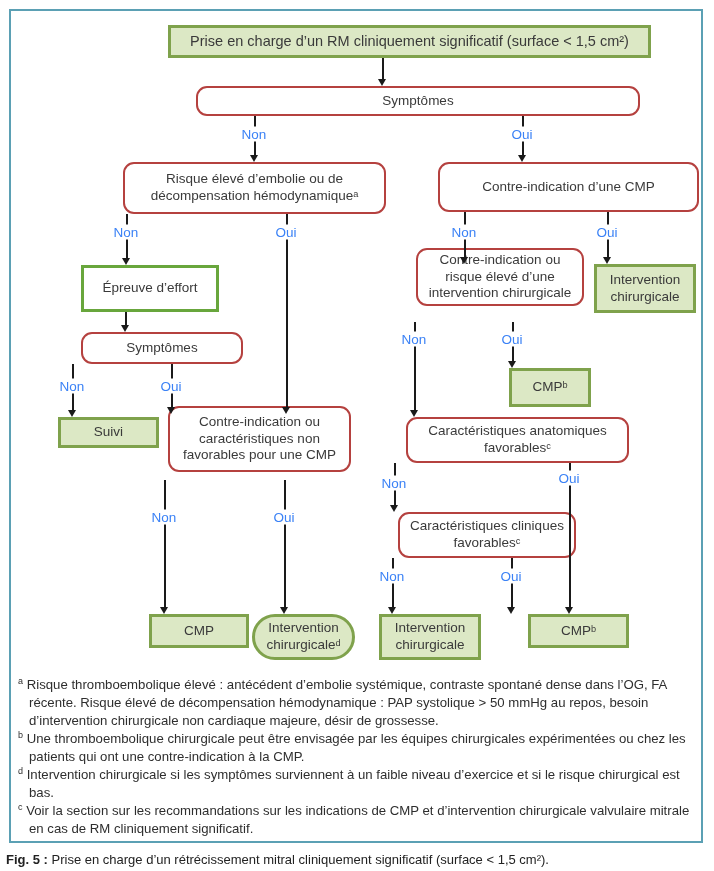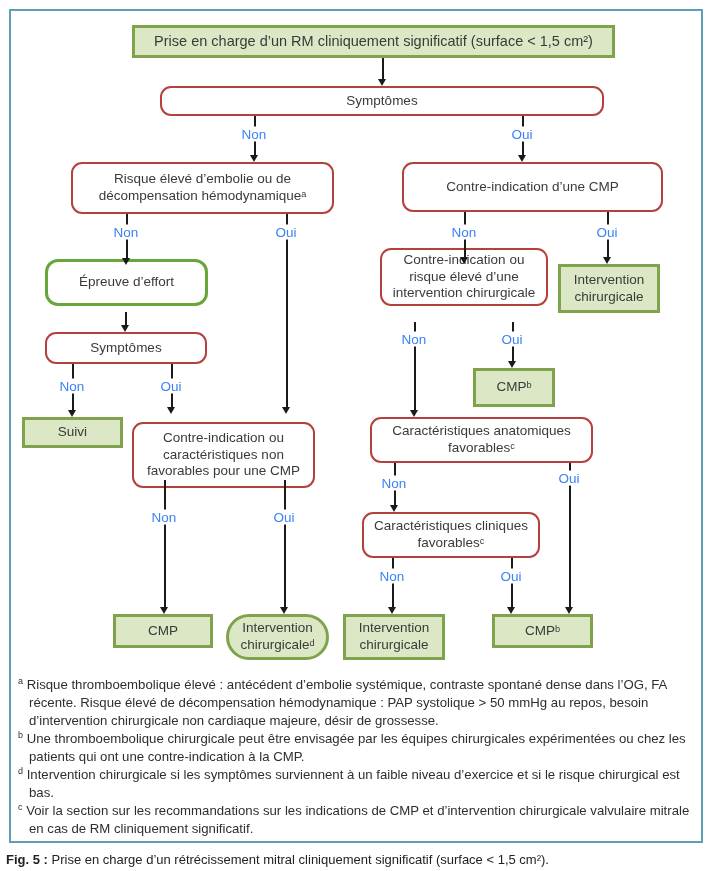--- a/index.html
+++ b/index.html
@@ -13,20 +13,21 @@
   }
   .frame{
     position:absolute;left:9px;top:9px;width:694px;height:834px;
     border:2px solid #5ba0b4;box-sizing:border-box;background:#fff;
   }
   .node{
     position:absolute;box-sizing:border-box;
     display:flex;align-items:center;justify-content:center;
     text-align:center;font-size:13.5px;line-height:1.25;
     padding:2px 6px;
+    margin-left:36px;
   }
   .green-fill{background:#dce8c5;border:3px solid #7fa24c;}
   .green-outline{background:#ffffff;border:3px solid #68a63c;}
   .red-box{background:#ffffff;border:2.5px solid #b5413f;border-radius:11px;}
   .title-box{font-size:14.5px;}
   .vline{position:absolute;width:1.5px;background:#1a1a1a;}
   .ahead{
     position:absolute;width:0;height:0;
     border-left:4px solid transparent;border-right:4px solid transparent;
     border-top:7px solid #1a1a1a;
@@ -50,45 +51,45 @@
 </head>
 <body>
 
 <div class="page">
   <div class="frame"></div>
 
   <div class="node green-fill title-box" style="left:132px;top:25px;width:483px;height:33px;">Prise en charge d’un RM cliniquement significatif (surface &lt; 1,5 cm²)</div>
 
   <div class="node red-box" style="left:160px;top:86px;width:444px;height:30px;">Symptômes</div>
 
-  <div class="node red-box" style="left:71px;top:162px;width:263px;height:52px;">Risque élevé d’embolie ou de décompensation hémodynamiqueᵃ</div>
+  <div class="node red-box" style="left:87px;top:162px;width:263px;height:52px;">Risque élevé d’embolie ou de décompensation hémodynamiqueᵃ</div>
 
   <div class="node red-box" style="left:402px;top:162px;width:261px;height:50px;">Contre-indication d’une CMP</div>
 
-  <div class="node green-outline" style="left:45px;top:259px;width:163px;height:47px;border-radius:13px;">Épreuve d’effort</div>
+  <div class="node green-outline" style="left:45px;top:265px;width:138px;height:47px;">Épreuve d’effort</div>
 
   <div class="node red-box" style="left:45px;top:332px;width:162px;height:32px;">Symptômes</div>
 
   <div class="node green-fill" style="left:22px;top:417px;width:101px;height:31px;">Suivi</div>
 
-  <div class="node red-box" style="left:132px;top:422px;width:183px;height:66px;">Contre-indication ou caractéristiques non favorables pour une CMP</div>
+  <div class="node red-box" style="left:132px;top:406px;width:183px;height:66px;">Contre-indication ou caractéristiques non favorables pour une CMP</div>
 
   <div class="node red-box" style="left:380px;top:248px;width:168px;height:58px;">Contre-indication ou risque élevé d’une intervention chirurgicale</div>
 
   <div class="node green-fill" style="left:558px;top:264px;width:102px;height:49px;">Intervention chirurgicale</div>
 
   <div class="node green-fill" style="left:473px;top:368px;width:82px;height:39px;">CMPᵇ</div>
 
   <div class="node red-box" style="left:370px;top:417px;width:223px;height:46px;">Caractéristiques anatomiques favorablesᶜ</div>
 
   <div class="node red-box" style="left:362px;top:512px;width:178px;height:46px;">Caractéristiques cliniques favorablesᶜ</div>
 
   <div class="node green-fill" style="left:113px;top:614px;width:100px;height:34px;text-align:right;">CMP</div>
 
-  <div class="node green-fill" style="left:226px;top:614px;width:103px;height:46px;border-radius:23px;">Intervention chirurgicaleᵈ</div>
+  <div class="node green-fill" style="left:216px;top:614px;width:103px;height:46px;border-radius:23px;">Intervention chirurgicaleᵈ</div>
 
   <div class="node green-fill" style="left:343px;top:614px;width:102px;height:46px;">Intervention chirurgicale</div>
 
   <div class="node green-fill" style="left:492px;top:614px;width:101px;height:34px;">CMPᵇ</div>
 
   <div class="vline" style="left:382px;top:58px;height:21px;"></div>
   <div class="ahead" style="left:378px;top:79px;"></div>
 
   <div class="vline" style="left:254px;top:116px;height:39px;"></div>
   <div class="ahead" style="left:250px;top:155px;"></div>

